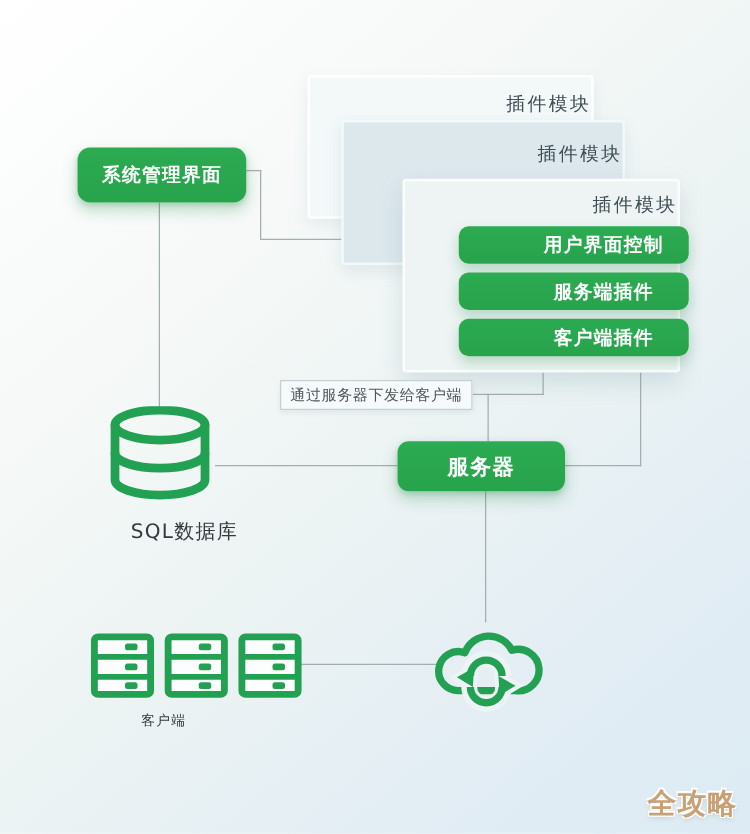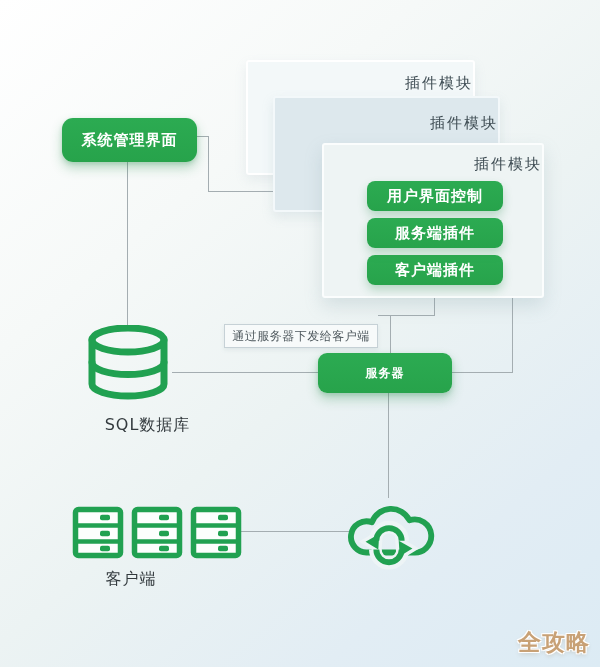--- a/index.html
+++ b/index.html
@@ -25,28 +25,28 @@
   .panel-front{background:#eef4f4;border:2px solid #fbfdfd;box-shadow:0 8px 18px rgba(120,150,160,.22);}
   .panel-title{
     text-align:right;color:#3e4c53;font-size:15px;font-weight:500;letter-spacing:2px;
   }
   .inner-btn{
     position:absolute;left:43px;width:136px;height:30px;border-radius:8px;
     display:flex;align-items:center;justify-content:center;
     background:linear-gradient(180deg,#2cab52,#27a34b);color:#fff;
     font-size:15px;font-weight:bold;letter-spacing:1px;
     box-shadow:0 5px 10px rgba(40,140,75,.28);
+    padding-left:48px;
   }
   .note-box{
     position:absolute;left:224px;top:304px;width:154px;height:24px;
     background:#f7fafa;border:1px solid #c6d1d6;box-sizing:border-box;
     display:flex;align-items:center;justify-content:center;
     font-size:12px;color:#4d575c;letter-spacing:.5px;
     box-shadow:0 2px 4px rgba(150,170,180,.18);
-    margin-top:20px;
   }
   .icon-label{
     position:absolute;text-align:center;color:#333a3e;font-size:15px;letter-spacing:1px;
   }
   .watermark{
     position:absolute;left:518px;top:627px;width:82px;
     font-size:23px;font-weight:bold;color:#c8a176;letter-spacing:1px;
     text-shadow:-1px -1px 0 #fff,1px -1px 0 #fff,-1px 1px 0 #fff,1px 1px 0 #fff,0 2px 4px rgba(120,90,50,.25);
   }
   .racks{position:absolute;left:72px;top:506px;display:flex;gap:7px;}
@@ -63,21 +63,21 @@
   <div class="cline" style="left:127px;top:162px;width:1px;height:164px;"></div>
   <div class="cline" style="left:172px;top:372px;width:146px;height:1px;"></div>
   <div class="cline" style="left:434px;top:298px;width:1px;height:18px;"></div>
   <div class="cline" style="left:378px;top:315px;width:57px;height:1px;"></div>
   <div class="cline" style="left:390px;top:315px;width:1px;height:38px;"></div>
   <div class="cline" style="left:512px;top:298px;width:1px;height:75px;"></div>
   <div class="cline" style="left:452px;top:372px;width:61px;height:1px;"></div>
   <div class="cline" style="left:388px;top:393px;width:1px;height:105px;"></div>
   <div class="cline" style="left:240px;top:531px;width:109px;height:1px;"></div>
 
-  <div class="gbtn" style="left:62px;top:118px;width:135px;height:44px;font-size:15px;border-radius:11px;">
+  <div class="gbtn" style="left:62px;top:118px;width:135px;height:44px;font-size:15px;">
     <span>系统管理界面</span>
   </div>
 
   <div class="panel panel-back" style="left:246px;top:60px;width:225px;height:111px;">
     <div class="panel-title" style="margin-top:12px;">插件模块</div>
   </div>
 
   <div class="panel panel-mid" style="left:273px;top:96px;width:223px;height:112px;">
     <div class="panel-title" style="margin-top:16px;">插件模块</div>
   </div>
@@ -92,21 +92,21 @@
     </div>
     <div class="inner-btn" style="top:73px;">
       <span>服务端插件</span>
     </div>
   </div>
 
   <div class="note-box">
     <span>通过服务器下发给客户端</span>
   </div>
 
-  <div class="gbtn" style="left:318px;top:353px;width:134px;height:40px;font-size:12px;border-radius:9px;">
+  <div class="gbtn" style="left:318px;top:353px;width:134px;height:40px;font-size:17px;border-radius:9px;">
     <span>服务器</span>
   </div>
 
   <div style="position:absolute;left:84px;top:325px;">
     <svg width="88" height="78" viewBox="0 0 88 78" fill="none">
       <ellipse cx="44" cy="15" rx="36" ry="12" stroke="#21a151" stroke-width="7"></ellipse>
       <path d="M8 15 V59 A36 12 0 0 0 80 59 V15" stroke="#21a151" stroke-width="7" stroke-linecap="round"></path>
       <path d="M8 37.5 A36 12 0 0 0 80 37.5" stroke="#21a151" stroke-width="7" stroke-linecap="round"></path>
     </svg>
   </div>
@@ -131,21 +131,21 @@
     </svg>
     <svg width="52" height="54" viewBox="0 0 52 54">
       <rect x="3.5" y="3.5" width="45" height="46" rx="3" fill="#fcfefd" stroke="#21a151" stroke-width="5.5"></rect>
       <line x1="4" y1="19.5" x2="48" y2="19.5" stroke="#21a151" stroke-width="4.5"></line>
       <line x1="4" y1="35.5" x2="48" y2="35.5" stroke="#21a151" stroke-width="4.5"></line>
       <rect x="28" y="8.7" width="10" height="5.5" rx="2" fill="#21a151"></rect>
       <rect x="28" y="24.7" width="10" height="5.5" rx="2" fill="#21a151"></rect>
       <rect x="28" y="39.7" width="10" height="5.5" rx="2" fill="#21a151"></rect>
     </svg>
   </div>
-  <div class="icon-label" style="left:76px;top:569px;width:110px;font-size:16px;">客户端</div>
+  <div class="icon-label" style="left:76px;top:569px;width:110px;font-size:11px;">客户端</div>
 
   <div style="position:absolute;left:342px;top:491px;">
     <svg width="94" height="80" viewBox="0 0 96 82" fill="none">
       <path d="M26 63 A16 16 0 1 1 30.5 32 A21 21 0 0 1 69 30 A17 17 0 1 1 72 63 Z" stroke="#21a151" stroke-width="6" stroke-linejoin="round"></path>
 
       <path d="M62 51 A13 13 0 0 0 34 51" stroke="#edf4f6" stroke-width="13"></path>
       <path d="M34 60 A13 13 0 0 0 62 60" stroke="#edf4f6" stroke-width="13"></path>
       <polygon points="24,52 38,44 37,60" fill="#edf4f6" stroke="#edf4f6" stroke-width="7"></polygon>
       <polygon points="72,59 58,51 59,67" fill="#edf4f6" stroke="#edf4f6" stroke-width="7"></polygon>
 

